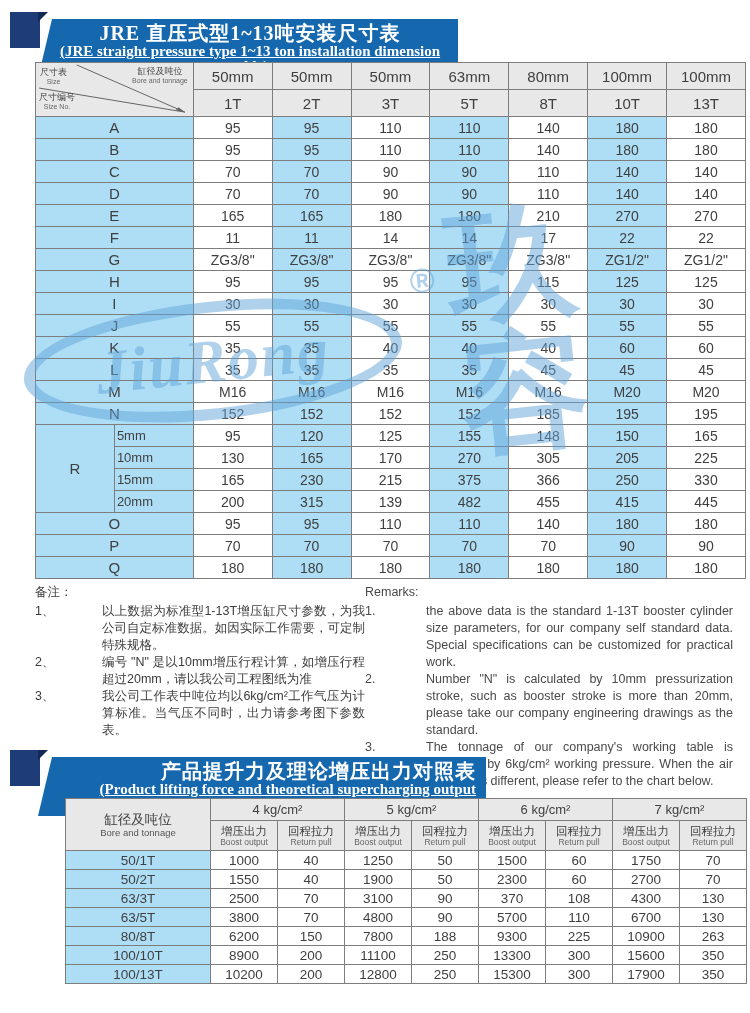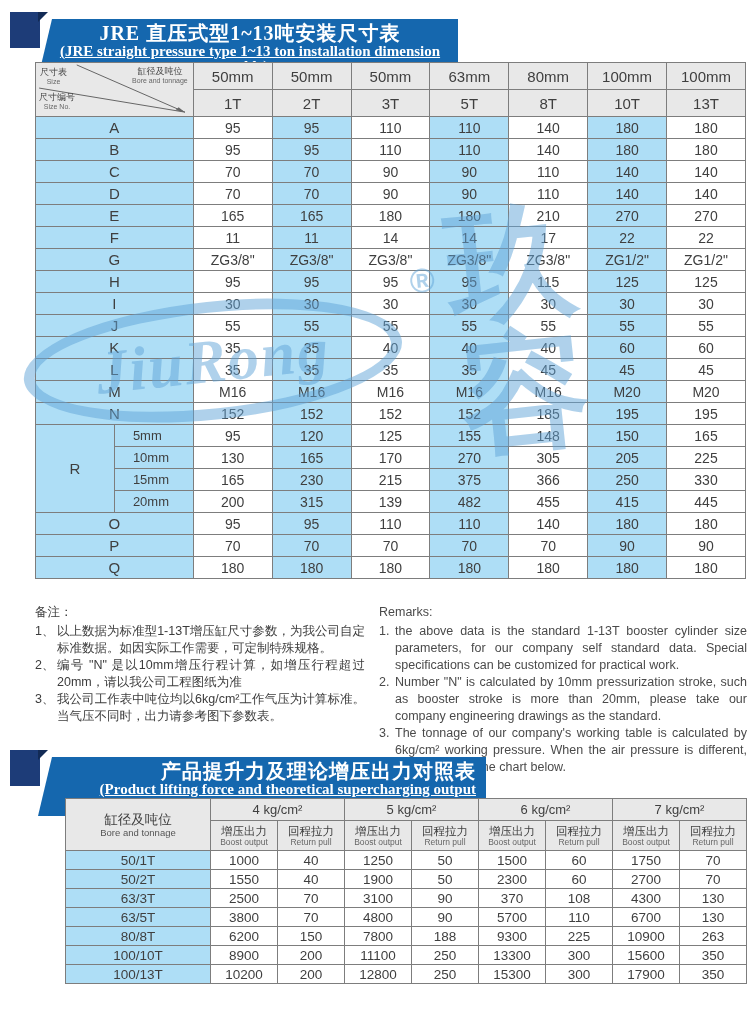--- a/index.html
+++ b/index.html
@@ -32,49 +32,49 @@
   th,td{border:1px solid var(--border);text-align:center;vertical-align:middle;
     font-weight:normal;overflow:hidden;white-space:nowrap;}
   .blue{background:var(--cell-blue);}
   .gray{background:var(--header-gray);}
 
   
   #dim-table{position:absolute;left:35px;top:62px;width:711px;}
   #dim-table th,#dim-table td{height:22px;font-size:14px;}
   #dim-table thead th{height:27px;font-size:15px;}
   #dim-table .row-label,#dim-table .group-label{font-size:15px;}
-  #dim-table .sub-label{font-size:13px;text-align:left;padding-left:18px;}
+  #dim-table .sub-label{font-size:13px;text-align:left;padding-left:2px;}
   .corner{position:relative;padding:0;background:var(--header-gray);}
   .corner svg{position:absolute;inset:0;width:100%;height:100%;}
   .corner .clab{position:absolute;font-size:9px;line-height:9px;color:#444;}
   .corner .clab .small{font-size:7px;color:#666;display:block;}
   .c-size{left:4px;top:5px;}
   .c-bore{right:5px;top:4px;text-align:center;}
   .c-no{left:3px;bottom:5px;}
 
   
   #watermark{position:absolute;left:22px;top:258px;width:716px;height:170px;
     display:flex;align-items:center;gap:14px;color:var(--wm);
     transform:rotate(-6deg);pointer-events:none;z-index:3;}
   #watermark .oval{flex:0 0 auto;width:380px;height:118px;border:11px solid currentColor;
     border-radius:50%;display:flex;align-items:center;justify-content:center;}
   #watermark .logo{font-size:62px;font-weight:bold;font-style:italic;
     font-family:"Liberation Serif","DejaVu Serif",serif;letter-spacing:2px;}
   #watermark .reg{font-size:34px;font-weight:bold;align-self:flex-start;margin-top:8px;}
   #watermark .cjk{font-size:128px;font-weight:bold;letter-spacing:18px;line-height:1;}
 
   
-  #remarks{position:absolute;left:35px;top:604px;width:712px;display:flex;gap:14px;}
+  #remarks{position:absolute;left:35px;top:584px;width:712px;display:flex;}
   .remark-col{font-size:12.5px;line-height:17px;text-align:justify;}
   #remarks-zh{width:330px;color:#3c3c3c;}
   #remarks-en{width:368px;color:#4a4a4a;font-size:12.5px;}
   .remark-head{margin-bottom:2px;}
   .remark-item{display:flex;}
   .remark-item .no{flex:0 0 22px;}
-  .remark-item .txt{flex:1;}
+  .remark-item .txt{flex:1;margin-left:45px;}
   #remarks-en .remark-item .no{flex:0 0 16px;}
 
   
   #out-table{position:absolute;left:65px;top:798px;width:681px;}
   #out-table th,#out-table td{font-size:13.5px;}
   #out-table thead .p-row th{height:22px;font-size:13px;}
   #out-table thead .s-row th{height:30px;margin-top:41px;}
   #out-table tbody td,#out-table tbody th{height:19px;}
   .sub-head .zh{font-size:11.5px;line-height:13px;display:block;}
   .sub-head .en{font-size:8.5px;line-height:9px;display:block;color:#666;}

